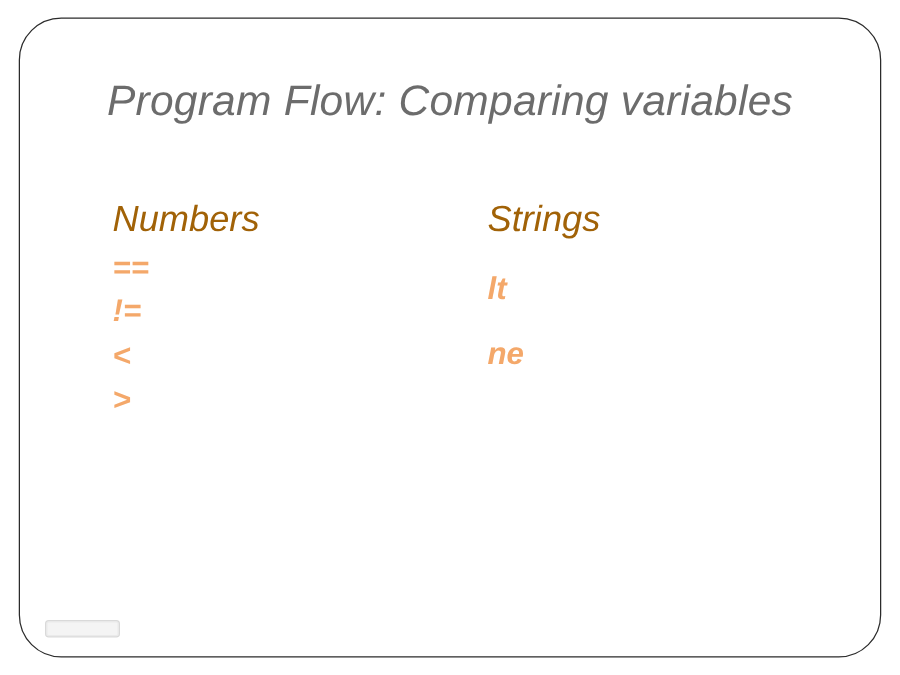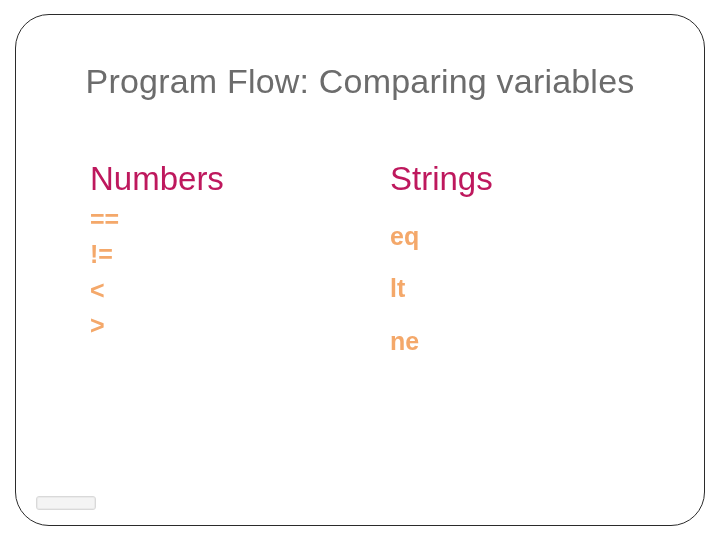--- a/index.html
+++ b/index.html
@@ -1,18 +1,19 @@
 <!DOCTYPE html>
 <html><head>
   <meta charset="utf-8">
   <style>
     * {
       margin: 0;
       padding: 0;
       box-sizing: border-box;
+      font-style: italic;
     }
     html, body {
       width: 720px;
       height: 540px;
       font-family: Arial, Helvetica, sans-serif;
       background: #ffffff;
       overflow: hidden;
     }
     .slide {
       position: relative;
@@ -54,23 +55,23 @@
       gap: 4px;
     }
     .col-left {
       width: 300px;
     }
     .col-right {
       width: 220px;
       gap: 21px;
     }
     .heading {
-      font-size: 33px;
+      font-size: 29px;
       font-weight: 400;
-      color: #be185d;
+      color: #a16207;
       margin-bottom: 2px;
     }
     .op {
       font-size: 25px;
       font-weight: 700;
       color: #f4a86a;
       line-height: 1.25;
     }
     .pagebar {
       position: absolute;
@@ -95,20 +96,19 @@
   <div class="content">
     <div class="col col-left">
       <div class="heading">Numbers</div>
       <div class="op">==</div>
       <div class="op">!=</div>
       <div class="op">&lt;</div>
       <div class="op">&gt;</div>
     </div>
     <div class="col col-right">
       <div class="heading">Strings</div>
-      <div class="op">eq</div>
       <div class="op">lt</div>
       <div class="op">ne</div>
     </div>
   </div>
 
   <div class="pagebar"></div>
 </div>
 
 </body></html>

